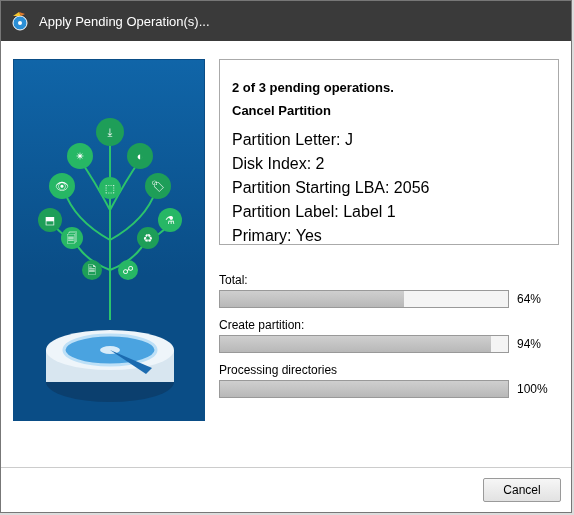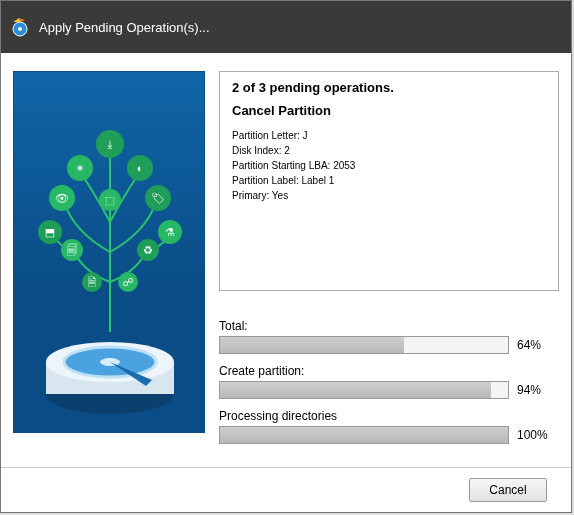--- a/index.html
+++ b/index.html
@@ -15,21 +15,21 @@
     background: #fff;
     border: 1px solid #777;
     width: 572px;
     height: 513px;
     display: flex;
     flex-direction: column;
   }
   .titlebar {
     background: #3a3a3a;
     color: #fff;
-    height: 52px;
+    height: 40px;
     display: flex;
     align-items: center;
     padding: 0 8px;
     gap: 8px;
   }
   .titlebar .icon-wrap {
     width: 22px; height: 22px;
     display: flex; align-items: center; justify-content: center;
   }
   .title-text { font-size: 13px; }
@@ -47,34 +47,34 @@
     position: relative;
     overflow: hidden;
   }
   .right-pane {
     flex: 1;
     display: flex;
     flex-direction: column;
   }
   .info-box {
     border: 1px solid #aaa;
-    padding: 8px 12px 14px 12px;
-    height: 220px;
+    padding: 20px 12px 14px 12px;
+    height: 186px;
   }
   .info-box h1 {
     font-size: 13px;
     font-weight: bold;
     margin-bottom: 8px;
   }
   .info-box h2 {
     font-size: 13px;
     font-weight: bold;
     margin-bottom: 10px;
   }
-  .details div { font-size: 10px; line-height: 1.5; }
+  .details div { font-size: 16px; line-height: 1.5; }
   .progress-section { margin-top: 28px; }
   .progress-group { margin-bottom: 10px; }
   .progress-label { font-size: 12px; margin-bottom: 3px; }
   .progress-row { display: flex; align-items: center; gap: 8px; }
   .progress-bar {
     flex: 1;
     height: 18px;
     border: 1px solid #999;
     background: #f4f4f4;
     position: relative;
@@ -83,21 +83,21 @@
     height: 100%;
     background: linear-gradient(#cfcfcf, #b8b8b8);
   }
   .progress-pct {
     width: 42px;
     text-align: left;
     font-size: 12px;
   }
   .footer {
     border-top: 1px solid #ccc;
-    padding: 10px 24px;
+    padding: 10px 10px;
     display: flex;
     justify-content: flex-end;
     background: #fff;
   }
   .btn {
     min-width: 78px;
     height: 24px;
     border: 1px solid #9a9a9a;
     background: linear-gradient(#f6f6f6,#e2e2e2);
     font-size: 12px;
@@ -182,21 +182,21 @@
       </svg>
     </div>
 
     <div class="right-pane">
       <div class="info-box">
         <h1>2 of 3 pending operations.</h1>
         <h2>Cancel Partition</h2>
         <div class="details">
           <div>Partition Letter: J</div>
           <div>Disk Index: 2</div>
-          <div>Partition Starting LBA: 2053</div>
+          <div>Partition Starting LBA: 2056</div>
           <div>Partition Label: Label 1</div>
           <div>Primary: Yes</div>
         </div>
       </div>
 
       <div class="progress-section">
 
         <div class="progress-group">
           <div class="progress-label">Total:</div>
           <div class="progress-row">

